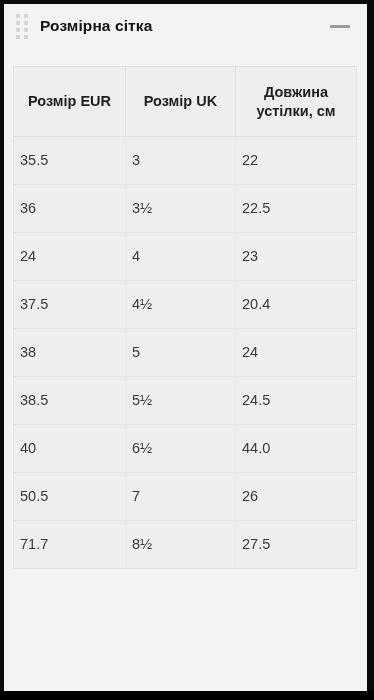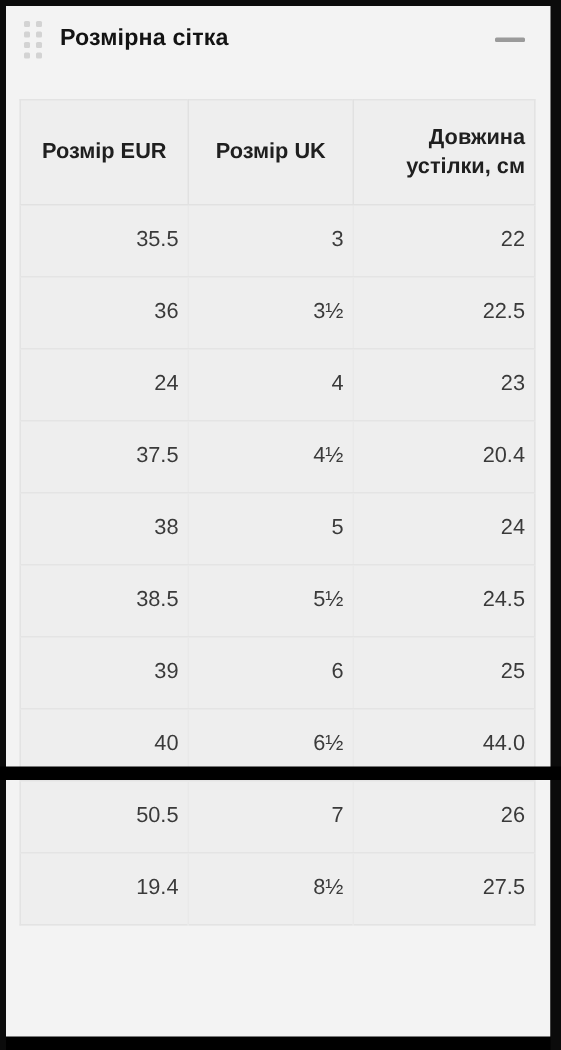--- a/index.html
+++ b/index.html
@@ -12,22 +12,22 @@
     overflow: hidden;
     background: #000000;
     font-family: "Liberation Sans", sans-serif;
     -webkit-font-smoothing: antialiased;
   }
 
   
   .device {
     position: relative;
     width: 374px;
-    height: 520px;
-    background: #e5e5e5;
+    height: 700px;
+    background: #a3a3a3;
     box-sizing: border-box;
   }
 
   
   .chrome-top {
     position: absolute;
     top: 0; left: 0;
     width: 374px;
     height: 4px;
     background: #0b0b0b;
@@ -155,29 +155,29 @@
     color: #1f1f1f;
     font-size: 14.5px;
     font-weight: bold;
     text-align: center;
     vertical-align: middle;
     border-right: 1px solid #e1e1e1;
     border-bottom: 1px solid #e1e1e1;
     padding: 0 6px;
     line-height: 1.25;
   }
-  table.size-table th:last-child { border-right: none; text-align: right; }
+  table.size-table th:last-child { border-right: none; }
 
   table.size-table td {
     height: 47px;
     background: #eeeeee;
     color: #3a3a3a;
     font-size: 14.5px;
     font-weight: normal;
-    text-align: right;
+    text-align: left;
     vertical-align: middle;
     border-right: 1px solid #e9e9e9;
     border-bottom: 1px solid #e4e4e4;
     padding: 0 6px;
     line-height: 1.2;
   }
   table.size-table td:last-child { border-right: none; }
 
   table.size-table tbody tr:last-child td {
     border-bottom: none;
@@ -261,36 +261,31 @@
             <td>38</td>
             <td>5</td>
             <td>24</td>
           </tr>
           <tr>
             <td>38.5</td>
             <td>5½</td>
             <td>24.5</td>
           </tr>
           <tr>
-            <td>39</td>
-            <td>6</td>
-            <td>25</td>
-          </tr>
-          <tr>
             <td>40</td>
             <td>6½</td>
             <td>44.0</td>
           </tr>
           <tr>
             <td>50.5</td>
             <td>7</td>
             <td>26</td>
           </tr>
           <tr>
-            <td>19.4</td>
+            <td>71.7</td>
             <td>8½</td>
             <td>27.5</td>
           </tr>
         </tbody>
       </table>
     </div>
 
   </div>
 
   <div class="chrome-bottom"></div>

